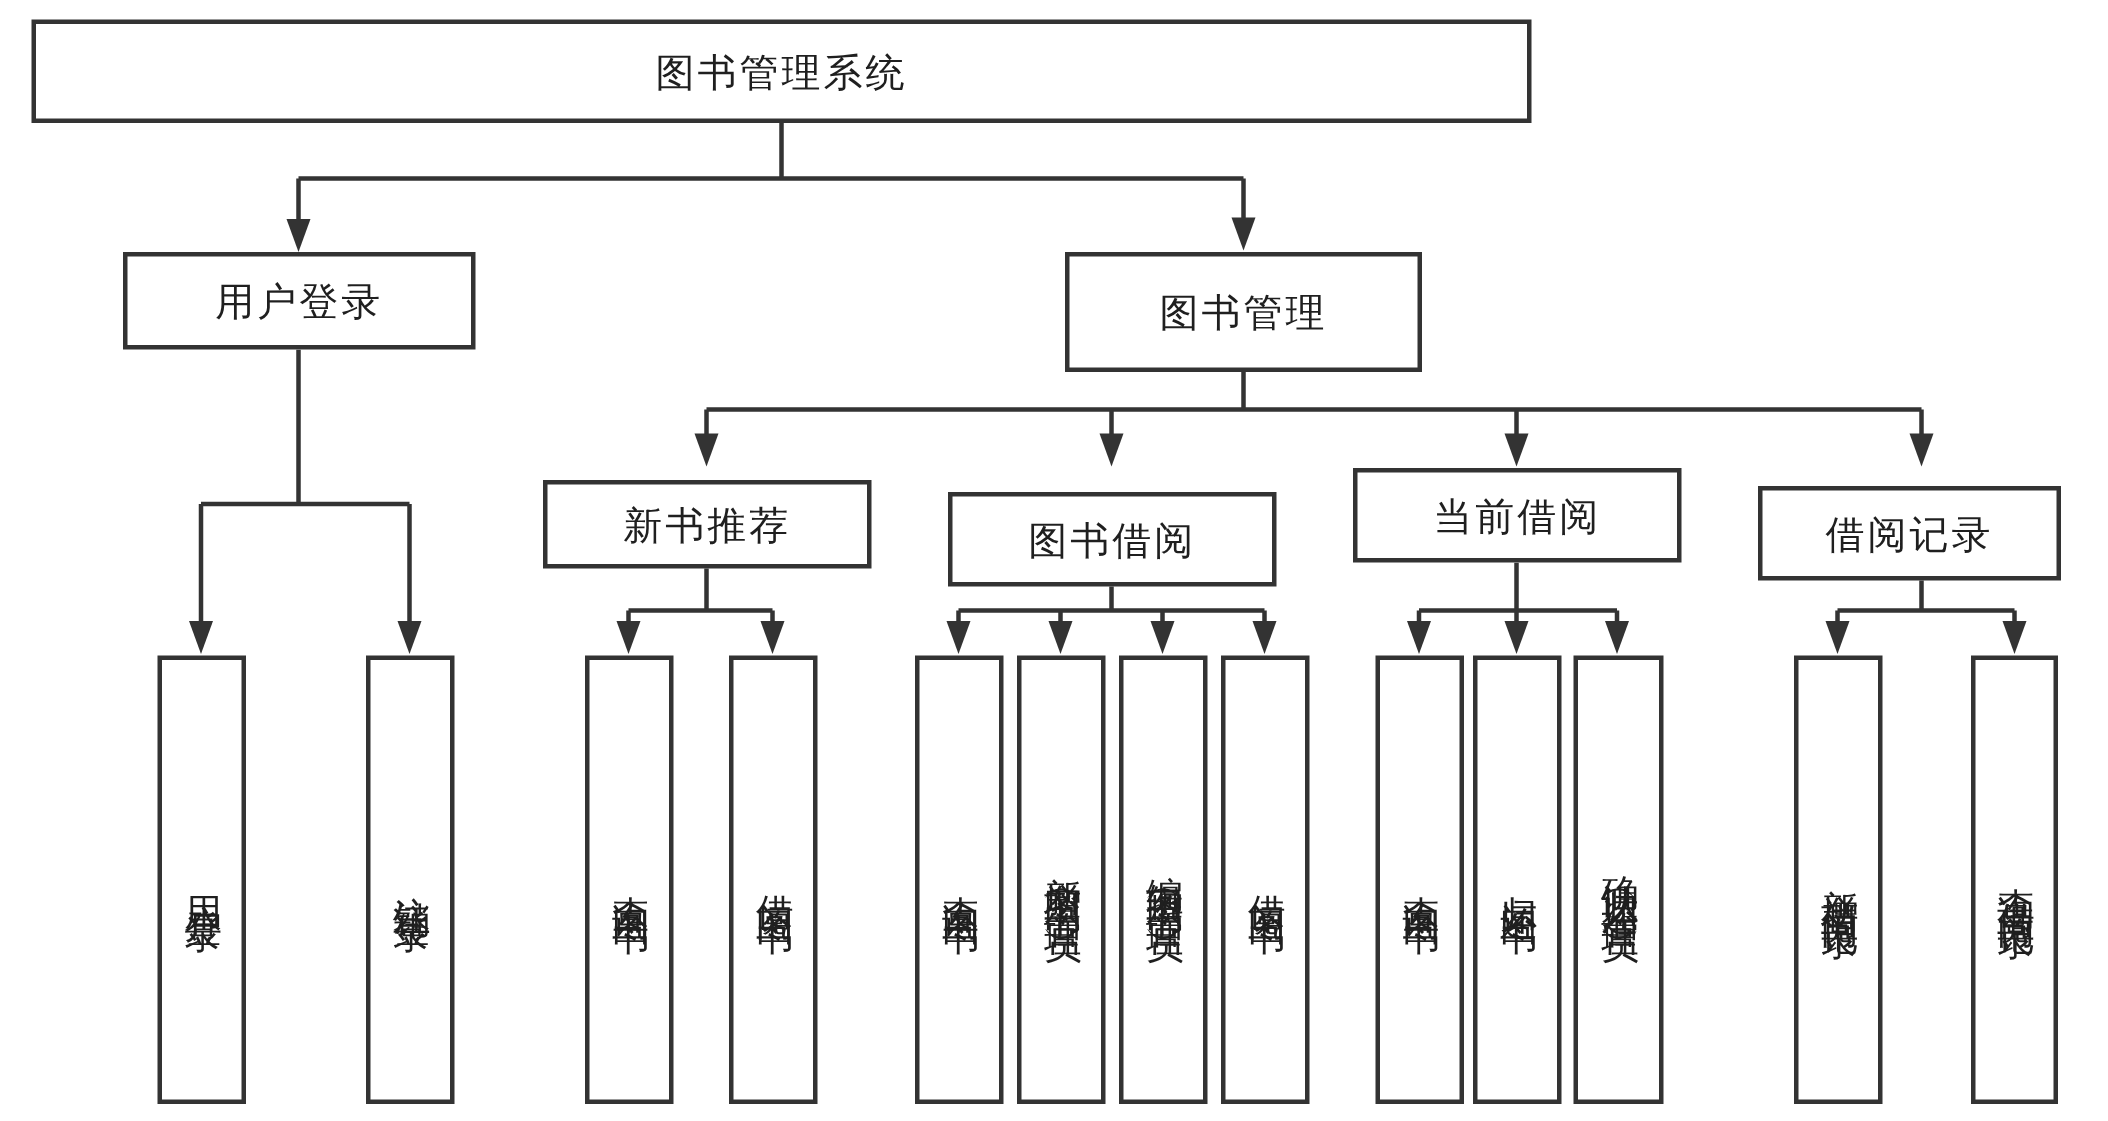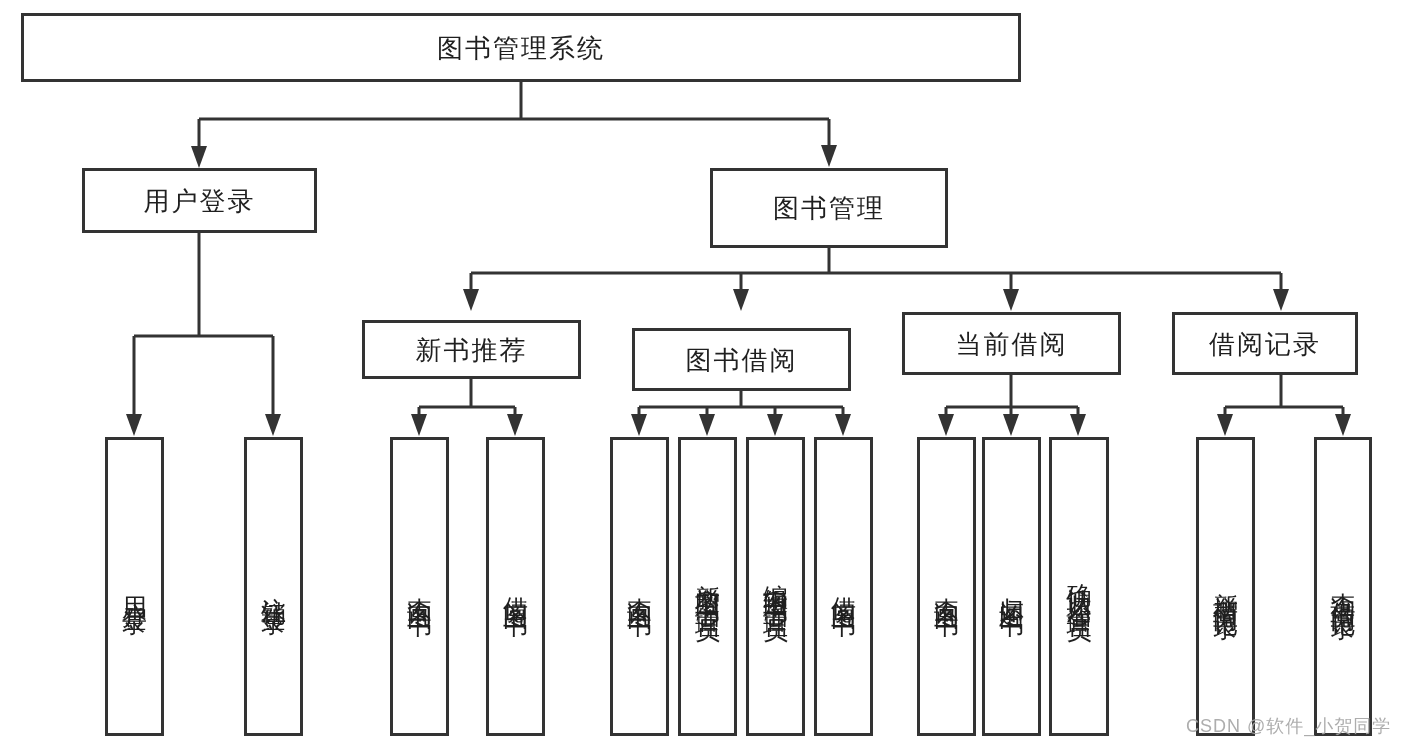--- a/index.html
+++ b/index.html
@@ -104,21 +104,21 @@
 
   <div class="node h" style="left:362px; top:320px; width:219px; height:59px;">
     <span>新书推荐</span>
   </div>
   <div class="node h" style="left:632px; top:312px; width:219px; height:63px;margin-top:16px;">
     <span>图书借阅</span>
   </div>
   <div class="node h" style="left:902px; top:312px; width:219px; height:63px;">
     <span>当前借阅</span>
   </div>
-  <div class="node h" style="left:1172px; top:312px; width:186px; height:63px;">
+  <div class="node h" style="left:1172px; top:324px; width:202px; height:63px;">
     <span>借阅记录</span>
   </div>
 
   <div class="node v" style="left:105px; top:437px; width:59px; height:299px;">
     <span>用户登录</span>
   </div>
   <div class="node v" style="left:244px; top:437px; width:59px; height:299px;">
     <span>注销登录</span>
   </div>
 
@@ -152,15 +152,14 @@
     <span>确认归还（管理员）</span>
   </div>
 
   <div class="node v" style="left:1196px; top:437px; width:59px; height:299px;">
     <span>新增借阅记录</span>
   </div>
   <div class="node v" style="left:1314px; top:437px; width:58px; height:299px;">
     <span>查询借阅记录</span>
   </div>
 
-  <div class="watermark">CSDN @软件_小贺同学</div>
 
 </div>
 
 </body></html>

